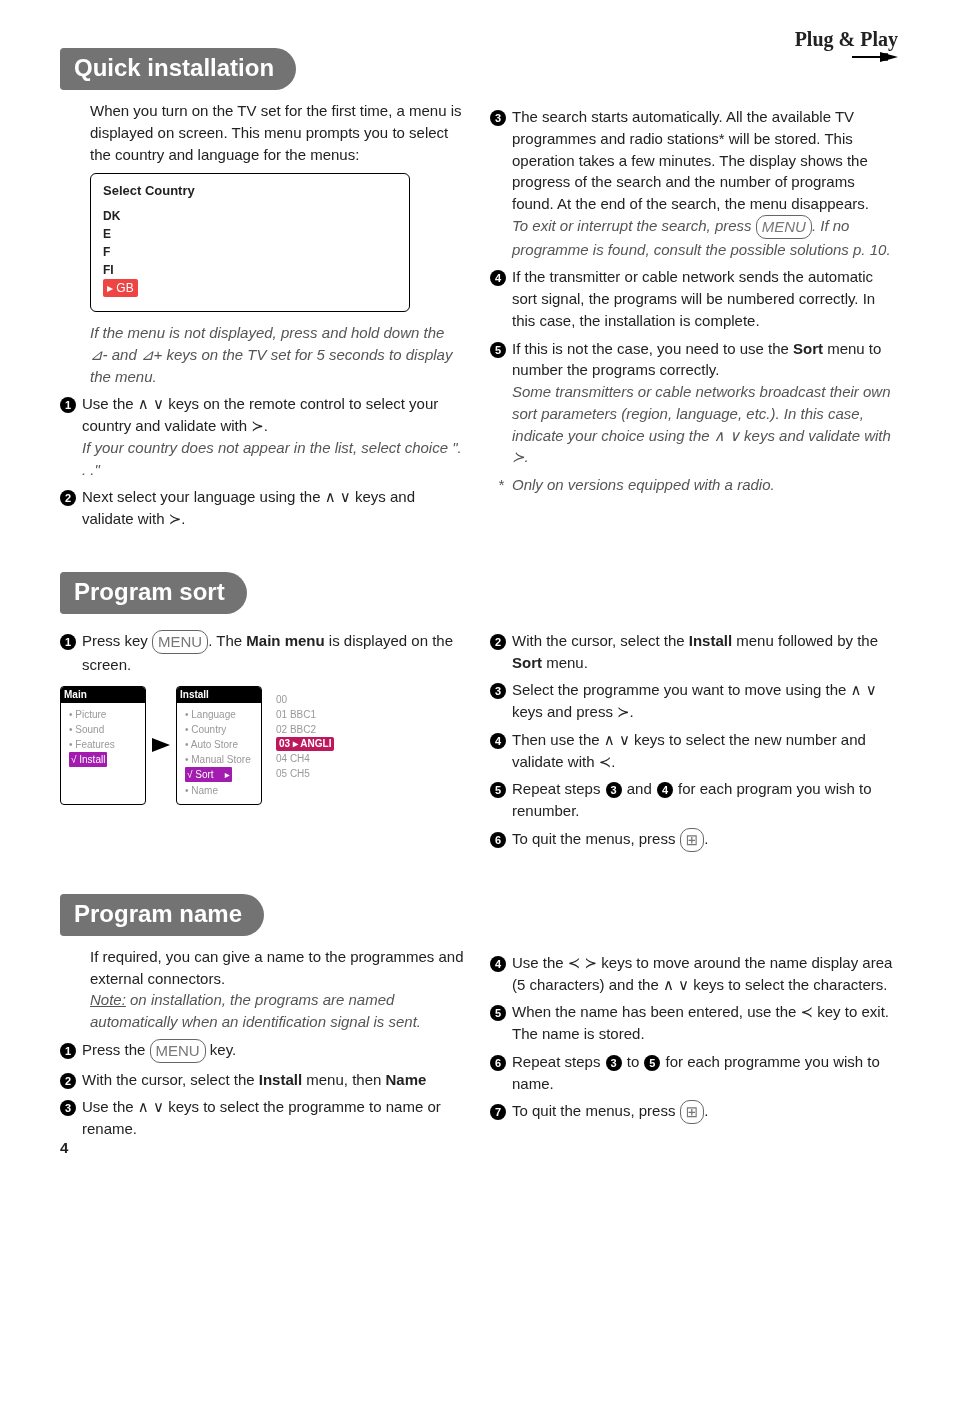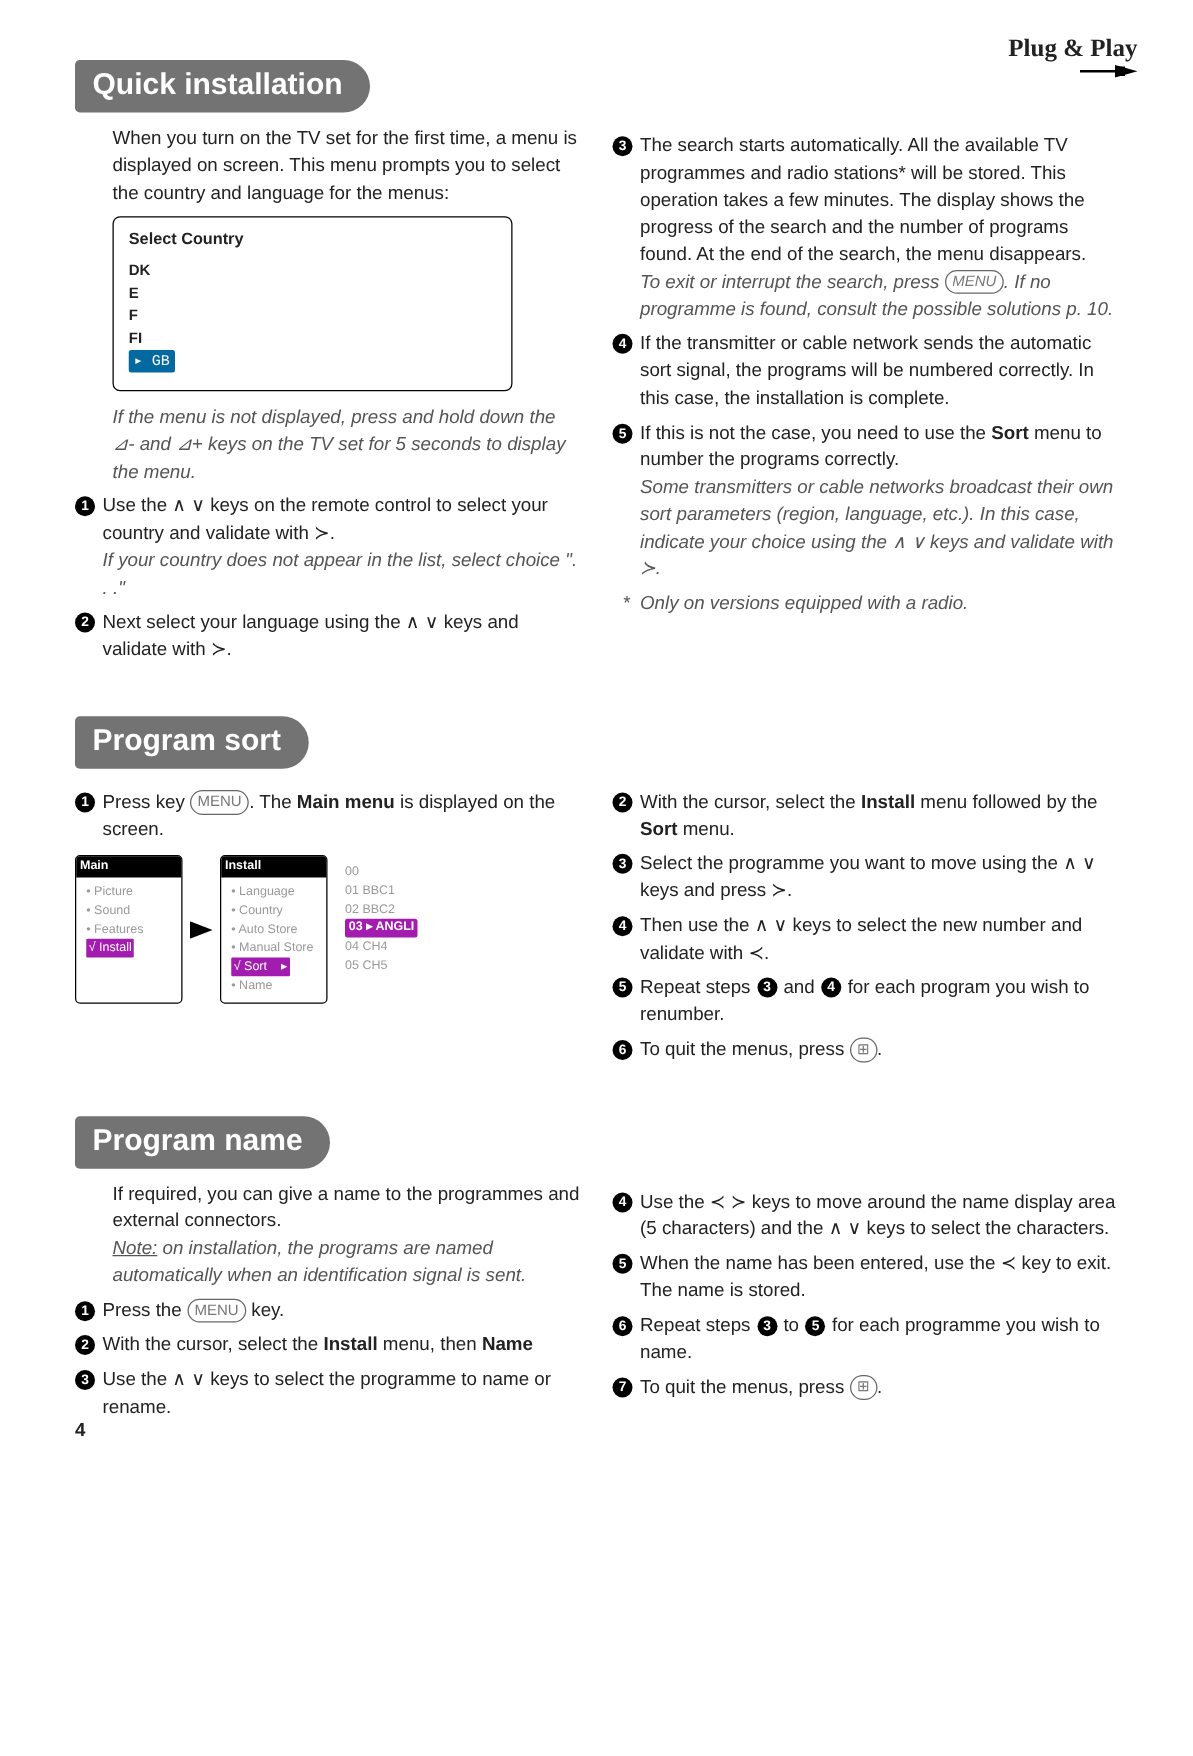--- a/index.html
+++ b/index.html
@@ -10,21 +10,21 @@
     color: #222;
     width: 954px;
   }
   .page {
     padding: 40px 60px 40px 60px;
     position: relative;
   }
   .brand {
     position: absolute;
     top: 28px;
-    right: 44px;
+    right: 56px;
     text-align: right;
     font-family: "Comic Sans MS", cursive;
     font-weight: bold;
     font-size: 20px;
   }
   .brand svg { display:block; margin-left:auto; }
   .pill {
     display: inline-block;
     background: #737373;
     color: #fff;
@@ -55,50 +55,50 @@
     margin: 8px 0 10px 30px;
     width: 280px;
     font-family: Arial, Helvetica, sans-serif;
     font-size: 12px;
   }
   .osd-title { font-weight:bold; font-size:13px; margin-bottom:6px;}
   .osd-row { display:flex; }
   .osd-colh { flex:1; font-weight:bold; font-size:12px; margin-bottom:4px;}
   .osd-tbl { display:flex; gap:10px; }
   .osd-c { flex:1; color:#888; line-height:1.5;}
-  .osd-sel { background:#0369a1; color:#fff; padding:0 4px; border-radius:2px; display:inline-block;font-family:Liberation Mono, monospace;}
+  .osd-sel { background:#ef4444; color:#fff; padding:0 4px; border-radius:2px; display:inline-block;}
   .osd-dark { color:#222; font-weight:bold;}
   .panel-group {
     display:flex; gap:6px; margin:10px 0;
   }
   .panel {
     border:1px solid #000; border-radius:4px;
     background:#fff; font-size:10px;
     font-family: Arial, sans-serif;
     padding:6px 8px; min-width:68px;
     color:#222;
   }
   .panel .hdr { background:#000; color:#fff; font-weight:bold; padding:1px 3px; margin:-6px -8px 4px -8px; border-radius:3px 3px 0 0; font-size:10px;}
   .panel .item { color:#999; line-height:1.5;}
   .panel .item.sel { background:#a21caf; color:#fff; padding:0 2px; display:inline-block; border-radius:1px;}
-  .panel .row-sel { background:#a21caf; color:#fff; padding:0 3px; display:inline-block; border-radius:2px; font-weight:bold;}
+  .panel .row-sel { background:#be185d; color:#fff; padding:0 3px; display:inline-block; border-radius:2px; font-weight:bold;}
   .arrow-wrap { display:flex; align-items:center; }
   .footer-pg {
     position:absolute; bottom:30px; left:60px;
     font-weight:bold; font-size:15px;
   }
   .glyph-circ {
     display:inline-block; width:16px; height:16px; border-radius:50%;
     background:#000; color:#fff; font-size:11px; text-align:center;
     line-height:16px; vertical-align:middle; font-weight:bold;
   }
   .glyph-circ.inline { margin:0 1px; }
   .key-cap {
     display:inline-block; border:1px solid #666; border-radius:10px;
-    padding:0 5px; font-size:12px; vertical-align:middle;
+    padding:0 5px; font-size:15px; vertical-align:middle;
     color:#777;
   }
   .sec-spacer { height:28px; }
 </style>
 </head>
 <body>
 
 <div class="page">
 
   <div class="brand">

